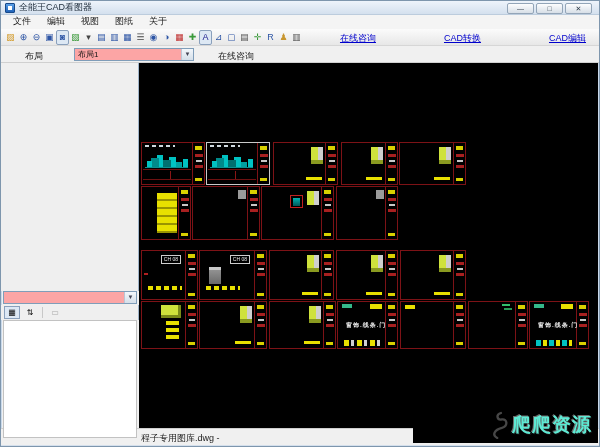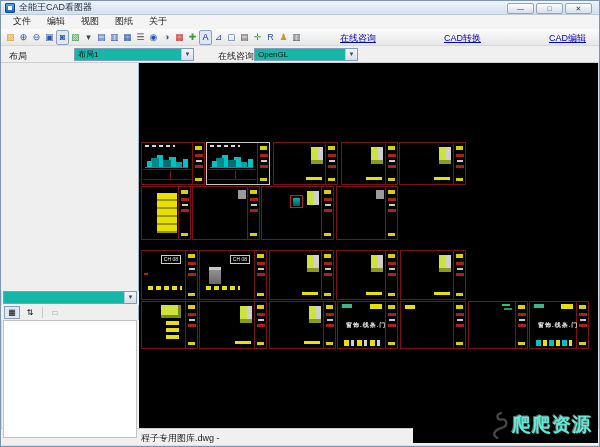--- a/index.html
+++ b/index.html
@@ -25,21 +25,21 @@
     background:linear-gradient(#fbfbfb,#e7e7e7);border-bottom:1px solid #d6d6d6;
     display:flex;align-items:center;padding-left:3px;}
   .tbtn{width:13px;height:15px;display:flex;align-items:center;justify-content:center;
     font-size:9px;line-height:1;border:1px solid transparent;border-radius:2px;}
   .tbtn.pressed{border-color:#8aa0bc;background:#dde8f4;}
   .links{position:absolute;right:13px;top:31px;display:flex;gap:20px;font-size:9px;}
   .link{color:#0000cc;text-decoration:underline;margin-left:48px;}
   
   .rowbar{position:absolute;left:0;top:45px;right:0;height:17px;background:#f0f0f0;border-bottom:1px solid #d0d0d0;}
   .rlabel{position:absolute;top:4px;font-size:9px;color:#222;}
-  .combo{position:absolute;top:2px;height:13px;background:#14b8a6;border:1px solid #7f9db9;
+  .combo{position:absolute;top:2px;height:13px;background:#fca5a5;border:1px solid #7f9db9;
     font-size:8px;line-height:11px;padding-left:3px;color:#111;}
   .combo .arrow{position:absolute;right:0;top:0;bottom:0;width:12px;
     background:linear-gradient(#f3f7fb,#d5dfe9);border-left:1px solid #bac6d6;
     display:flex;align-items:center;justify-content:center;font-size:6px;color:#445;}
   
   .side-top{position:absolute;left:0;top:62px;width:138px;height:228px;background:#efefef;
     border-right:1px solid #9fb4c9;z-index:3;}
   .side-combo{left:2px;top:290px;width:134px;z-index:4;}
   .side-tools{position:absolute;left:0;top:304px;width:138px;height:15px;background:#efefef;
     border-right:1px solid #9fb4c9;display:flex;align-items:center;padding-left:3px;gap:2px;z-index:3;}
@@ -170,30 +170,26 @@
       <span class="tbtn" style="color: rgb(200, 150, 47);">♟</span>
       <span class="tbtn" style="color: rgb(85, 85, 85);">▥</span>
     </div>
   <div class="links">
       <a class="link">在线咨询</a>
       <a class="link">CAD转换</a>
       <a class="link">CAD编辑</a>
     </div>
 
   <div class="rowbar">
-    <span class="rlabel" style="left:8px">布局</span>
+    <span class="rlabel" style="left:24px">布局</span>
     <span class="combo" style="left:73px;width:120px">
       <span>布局1</span>
       <span class="arrow">▼</span>
     </span>
     <span class="rlabel" style="left:217px">在线咨询</span>
-    <span class="combo" style="left:253px;width:104px">
-      <span>OpenGL</span>
-      <span class="arrow">▼</span>
-    </span>
   </div>
 
   <div class="side-top"></div>
   <span class="combo side-combo">
     <span></span>
     <span class="arrow">▼</span>
   </span>
   <div class="side-tools">
       <span class="sbtn pressed">▦</span>
       <span class="sbtn">⇅</span>

